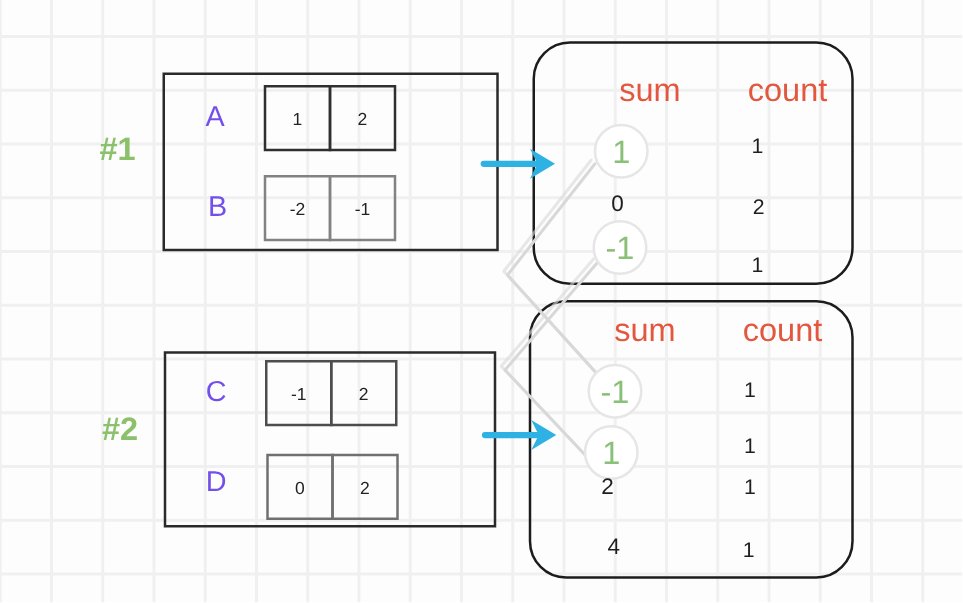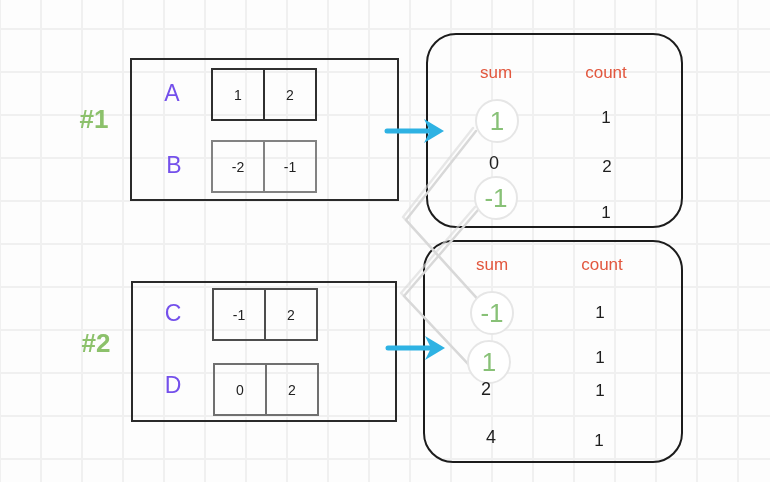--- a/index.html
+++ b/index.html
@@ -20,21 +20,21 @@
   .cellpair .cell{
     width:50px;height:49px;display:flex;align-items:center;justify-content:center;
     font-size:14px;color:#222;border:2px solid #2f2f2f;background:transparent;
   }
   .cellpair .cell + .cell{margin-left:-2px;}
   .cellpair.gray .cell{border-color:#828282;}
   .cellpair.mid .cell{border-color:#4d4d4d;}
   .cellpair.mid2 .cell{border-color:#707070;}
   .ex-label{font-size:26px;font-weight:bold;color:#8cc16b;}
   .arr-label{font-size:23px;font-weight:500;color:#7450eb;}
-  .map-header{font-size:17px;color:#e2573e;}
+  .map-header{font-size:26px;color:#e2573e;margin-left:24px;}
   .sum-green{font-size:26px;color:#88c177;}
   .sum-black{font-size:18px;color:#1e1e1e;}
   .count-val{font-size:17px;color:#1e1e1e;}
   svg.deco{position:absolute;left:0;top:0;pointer-events:none;}
 </style>
 </head>
 <body>
 
 <div class="canvas">
 

